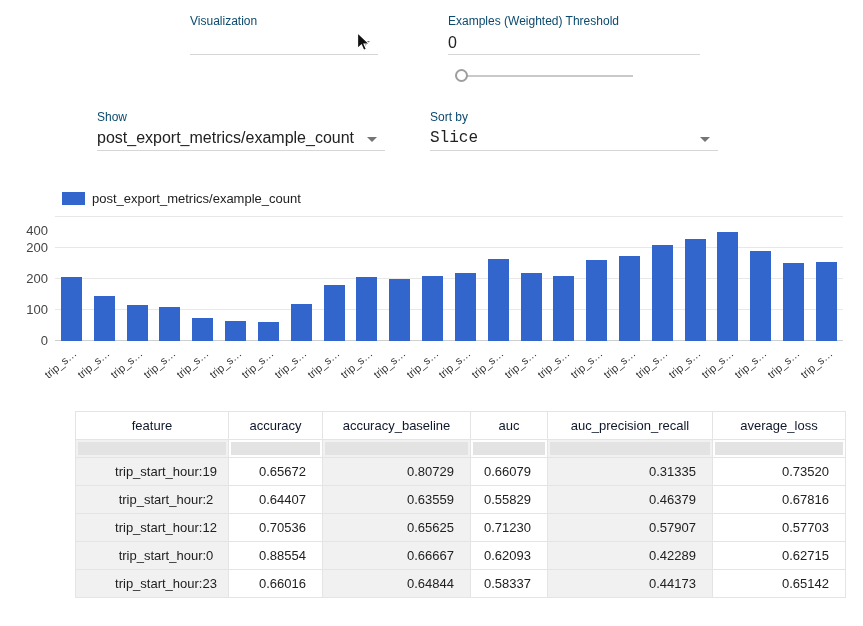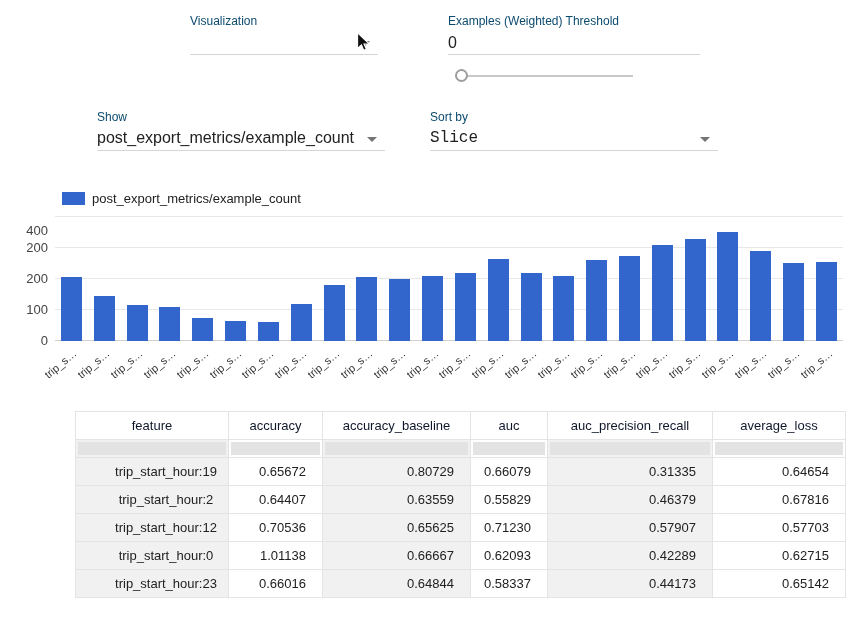--- a/index.html
+++ b/index.html
@@ -186,41 +186,41 @@
           </td>
         </tr>
     </thead>
     <tbody id="tbody">
         <tr>
           <td class="feature gray">trip_start_hour:19</td>
           <td class="num">0.65672</td>
           <td class="num gray">0.80729</td>
           <td class="num">0.66079</td>
           <td class="num gray">0.31335</td>
-          <td class="num">0.64654</td>
+          <td class="num">0.73520</td>
         </tr>
         <tr>
           <td class="feature gray">trip_start_hour:2</td>
           <td class="num">0.64407</td>
           <td class="num gray">0.63559</td>
           <td class="num">0.55829</td>
           <td class="num gray">0.46379</td>
           <td class="num">0.67816</td>
         </tr>
         <tr>
           <td class="feature gray">trip_start_hour:12</td>
           <td class="num">0.70536</td>
           <td class="num gray">0.65625</td>
           <td class="num">0.71230</td>
           <td class="num gray">0.57907</td>
           <td class="num">0.57703</td>
         </tr>
         <tr>
           <td class="feature gray">trip_start_hour:0</td>
-          <td class="num">1.01138</td>
+          <td class="num">0.88554</td>
           <td class="num gray">0.66667</td>
           <td class="num">0.62093</td>
           <td class="num gray">0.42289</td>
           <td class="num">0.62715</td>
         </tr>
         <tr>
           <td class="feature gray">trip_start_hour:23</td>
           <td class="num">0.66016</td>
           <td class="num gray">0.64844</td>
           <td class="num">0.58337</td>

